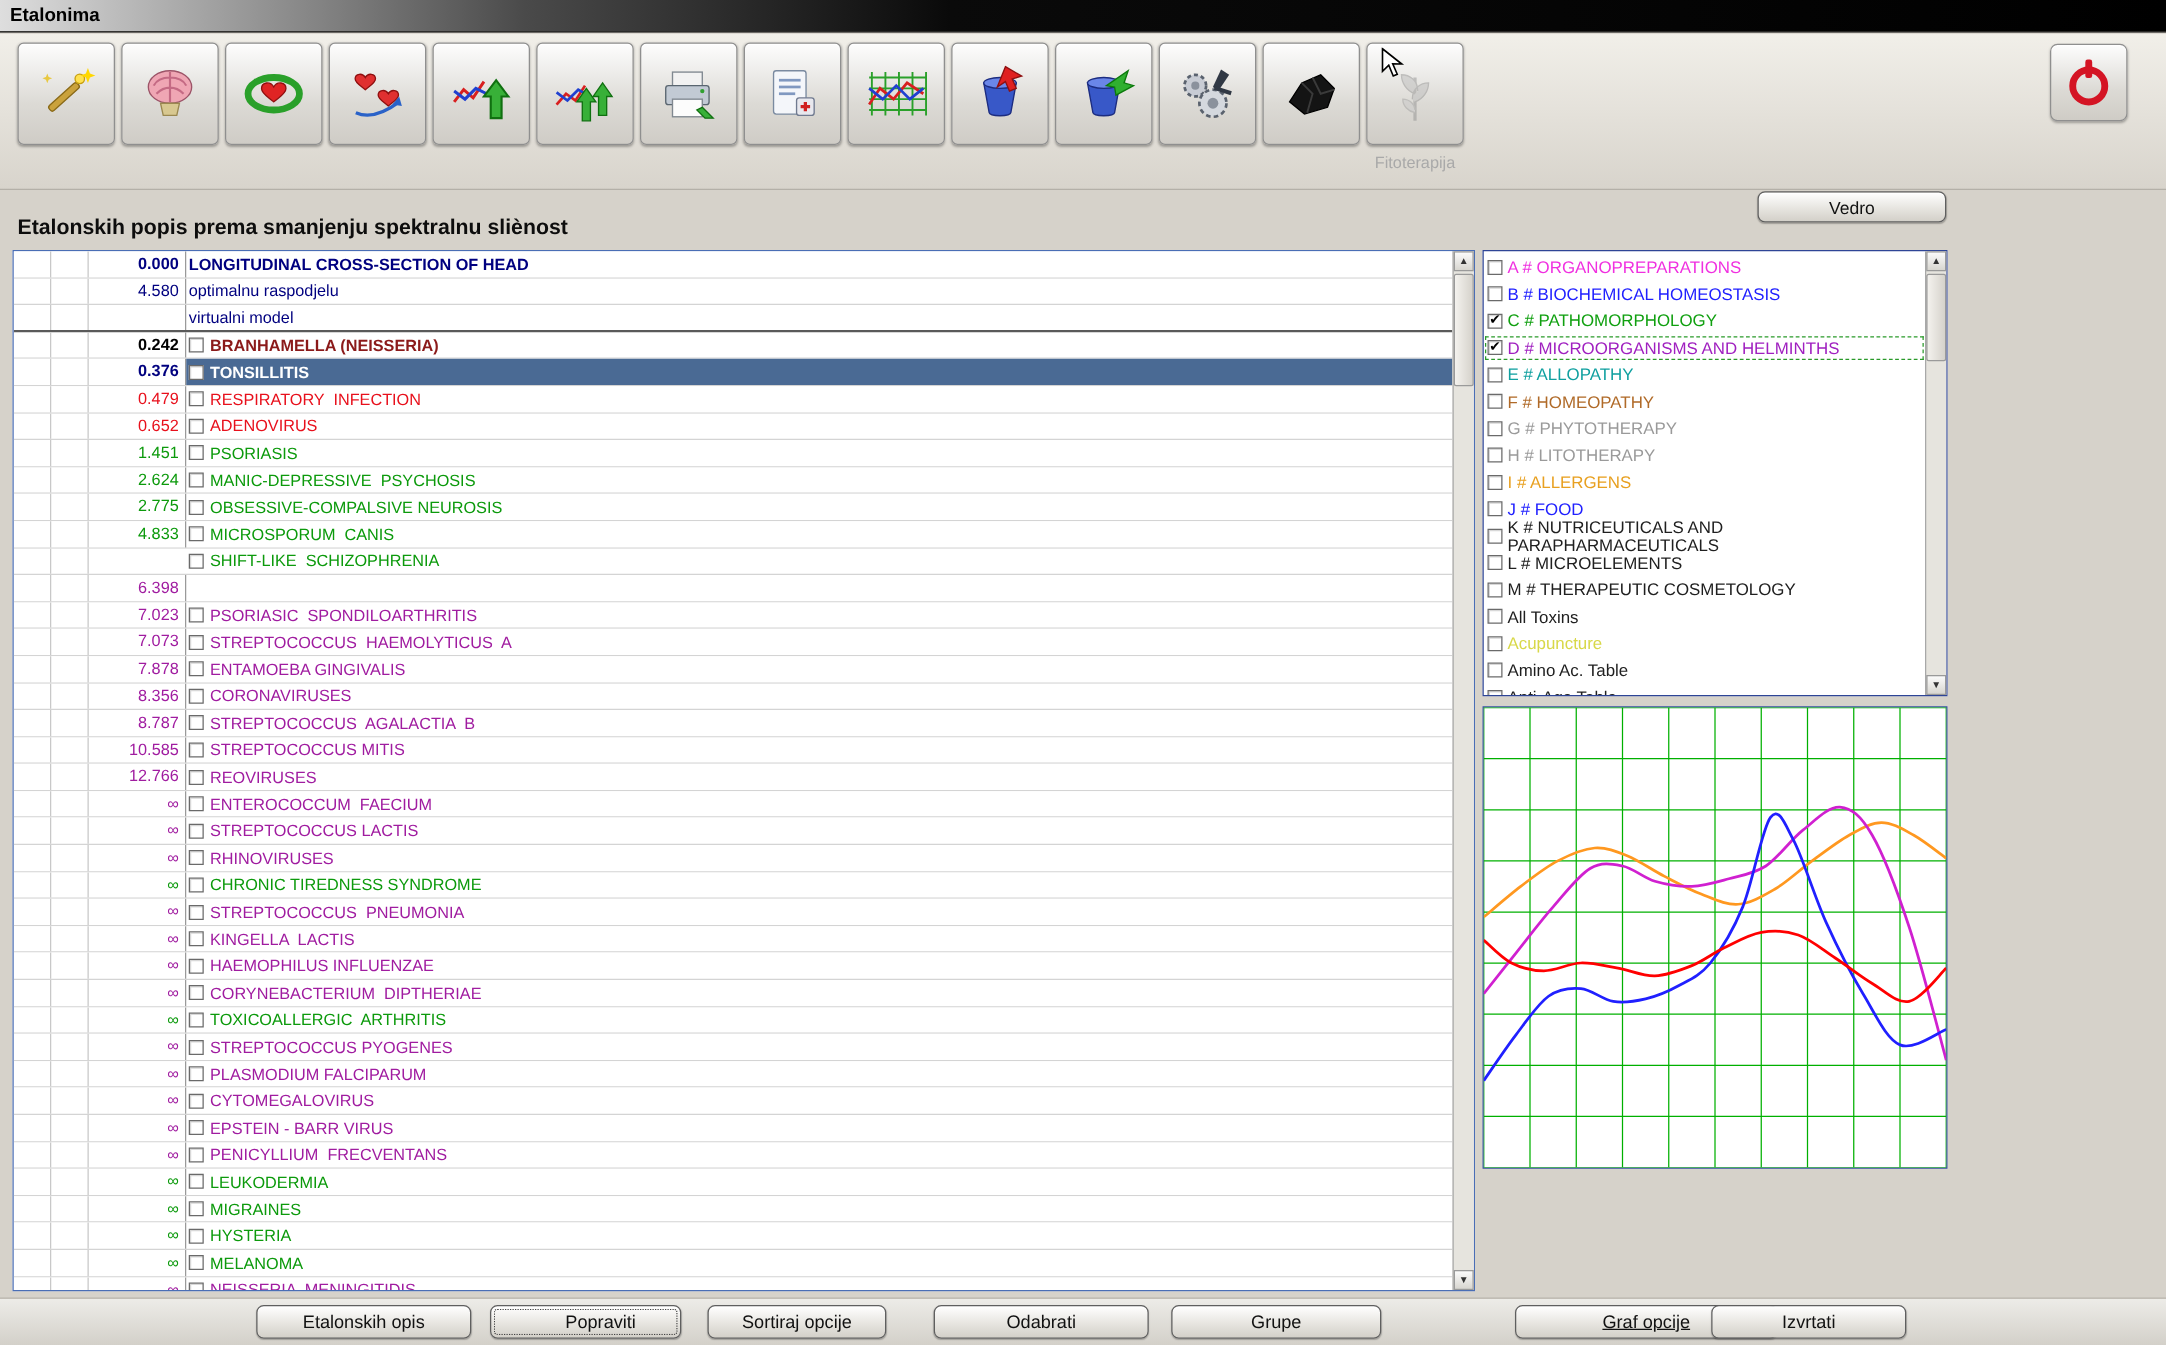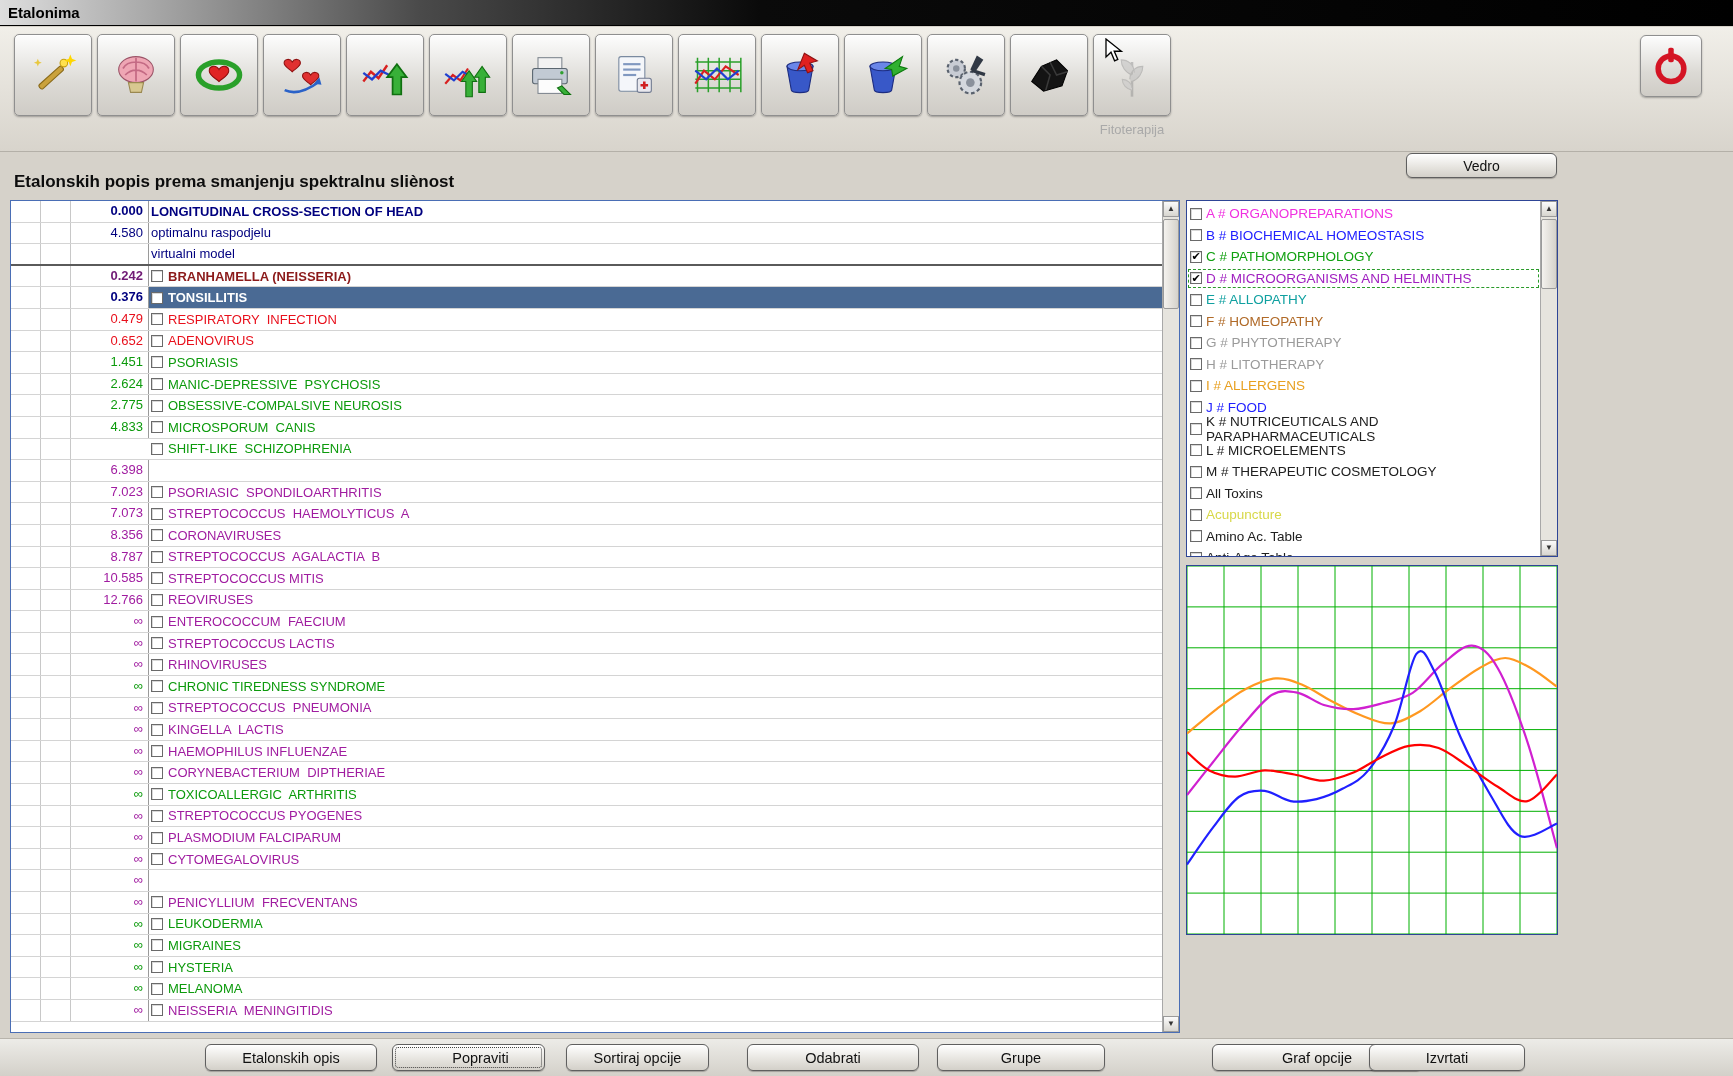--- a/index.html
+++ b/index.html
@@ -265,21 +265,21 @@
         <div class="c1"></div>
         <div class="c2"></div>
         <div class="val" style="color:#00007f;"></div>
         <div class="namecell">
           <span class="namelabel" style="color:#00007f;">virtualni model</span>
         </div>
       </div>
       <div class="trow">
         <div class="c1"></div>
         <div class="c2"></div>
-        <div class="val" style="color:#701a75;font-weight:bold;">0.242</div>
+        <div class="val" style="color:#000000;font-weight:bold;">0.242</div>
         <div class="namecell">
           <span class="cb"></span>
           <span class="namelabel" style="color:#8b1a1a;font-weight:bold;">BRANHAMELLA (NEISSERIA)</span>
         </div>
       </div>
       <div class="trow selected">
         <div class="c1"></div>
         <div class="c2"></div>
         <div class="val" style="color:#00007f;font-weight:bold;">0.376</div>
         <div class="namecell">
@@ -369,20 +369,29 @@
         <div class="c2"></div>
         <div class="val" style="color:#a01ca0;">7.073</div>
         <div class="namecell">
           <span class="cb"></span>
           <span class="namelabel" style="color:#a01ca0;">STREPTOCOCCUS  HAEMOLYTICUS  A</span>
         </div>
       </div>
       <div class="trow">
         <div class="c1"></div>
         <div class="c2"></div>
+        <div class="val" style="color:#a01ca0;">7.878</div>
+        <div class="namecell">
+          <span class="cb"></span>
+          <span class="namelabel" style="color:#a01ca0;">ENTAMOEBA GINGIVALIS</span>
+        </div>
+      </div>
+      <div class="trow">
+        <div class="c1"></div>
+        <div class="c2"></div>
         <div class="val" style="color:#a01ca0;">8.356</div>
         <div class="namecell">
           <span class="cb"></span>
           <span class="namelabel" style="color:#a01ca0;">CORONAVIRUSES</span>
         </div>
       </div>
       <div class="trow">
         <div class="c1"></div>
         <div class="c2"></div>
         <div class="val" style="color:#a01ca0;">8.787</div>
@@ -514,20 +523,24 @@
         <div class="val" style="color:#a01ca0;">∞</div>
         <div class="namecell">
           <span class="cb"></span>
           <span class="namelabel" style="color:#a01ca0;">CYTOMEGALOVIRUS</span>
         </div>
       </div>
       <div class="trow">
         <div class="c1"></div>
         <div class="c2"></div>
         <div class="val" style="color:#a01ca0;">∞</div>
+        <div class="namecell">
+          <span class="cb"></span>
+          <span class="namelabel" style="color:#a01ca0;">EPSTEIN - BARR VIRUS</span>
+        </div>
       </div>
       <div class="trow">
         <div class="c1"></div>
         <div class="c2"></div>
         <div class="val" style="color:#a01ca0;">∞</div>
         <div class="namecell">
           <span class="cb"></span>
           <span class="namelabel" style="color:#a01ca0;">PENICYLLIUM  FRECVENTANS</span>
         </div>
       </div>
@@ -707,19 +720,19 @@
       <path d="M0.0,186.0 C3.7,189.1 14.2,200.4 22.2,204.4 C30.2,208.5 38.9,210.6 48.1,210.6 C57.4,210.6 67.8,204.8 77.7,204.4 C87.6,204.1 97.4,206.8 107.3,208.5 C117.2,210.2 127.0,215.0 136.9,214.7 C146.8,214.3 157.3,210.2 166.5,206.5 C175.8,202.7 183.2,196.6 192.4,192.2 C201.7,187.7 212.1,181.6 222.0,179.9 C231.9,178.2 241.7,178.5 251.6,182.0 C261.5,185.4 271.3,193.9 281.2,200.4 C291.1,206.8 300.9,215.0 310.8,220.8 C320.7,226.6 330.5,237.2 340.4,235.1 C350.3,233.1 365.1,213.0 370.0,208.5" fill="none" stroke="#ff0000" stroke-width="2.2"></path>
     </svg>
 </div>
 
 <div class="footer">
     <div class="btn fbtn" style="left: 205px; width: 172px;">Etalonskih opis</div>
     <div class="btn fbtn focused" style="left: 392px; width: 153px; padding-left: 24px;">Popraviti</div>
     <div class="btn fbtn" style="left: 566px; width: 143px;">Sortiraj opcije</div>
     <div class="btn fbtn" style="left: 747px; width: 172px;">Odabrati</div>
     <div class="btn fbtn" style="left: 937px; width: 168px;">Grupe</div>
-    <div class="btn fbtn" style="left: 1212px; width: 210px;">Graf opcije</div>
+    <div class="btn fbtn" style="left: 1212px; width: 210px; text-decoration: underline;">Graf opcije</div>
     <div class="btn fbtn" style="left: 1369px; width: 156px;">Izvrtati</div>
   </div>
 
 <svg class="cursor" width="22" height="26" viewBox="0 0 22 26">
   <path d="M3 1v18l5-4.8 3.6 8.6 3.2-1.4-3.6-8.3 7.2.1z" fill="#fff" stroke="#000" stroke-width="1.3"></path>
 </svg>
 
 </body></html>

